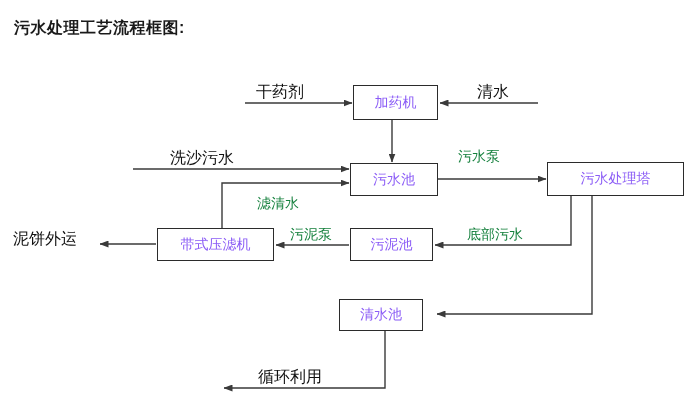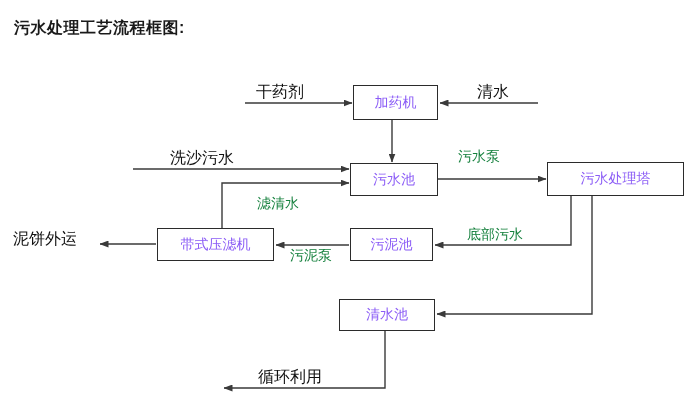--- a/index.html
+++ b/index.html
@@ -119,35 +119,35 @@
   </div>
 
   <div class="node" style="left:157px; top:228px; width:117px; height:33px;">
     <span>带式压滤机</span>
   </div>
 
   <div class="node" style="left:350px; top:228px; width:83px; height:33px;">
     <span>污泥池</span>
   </div>
 
-  <div class="node" style="left:339px; top:299px; width:96px; height:32px;">
+  <div class="node" style="left:339px; top:299px; width:84px; height:32px;">
     <span>清水池</span>
   </div>
 
   <div class="term-label" style="left:256px; top:82px;">干药剂</div>
 
   <div class="term-label" style="left:477px; top:82px;">清水</div>
 
   <div class="term-label" style="left:170px; top:148px;">洗沙污水</div>
 
   <div class="edge-label" style="left:458px; top:148px;">污水泵</div>
 
   <div class="edge-label" style="left:257px; top:188px;margin-top:7px;">滤清水</div>
 
-  <div class="edge-label" style="left:290px; top:226px;margin-top:21px;">污泥泵</div>
+  <div class="edge-label" style="left:290px; top:226px;">污泥泵</div>
 
   <div class="edge-label" style="left:467px; top:226px;">底部污水</div>
 
   <div class="term-label" style="left:13px; top:229px;">泥饼外运</div>
 
   <div class="term-label" style="left:258px; top:367px;">循环利用</div>
 
 </div>
 
 </body></html>

